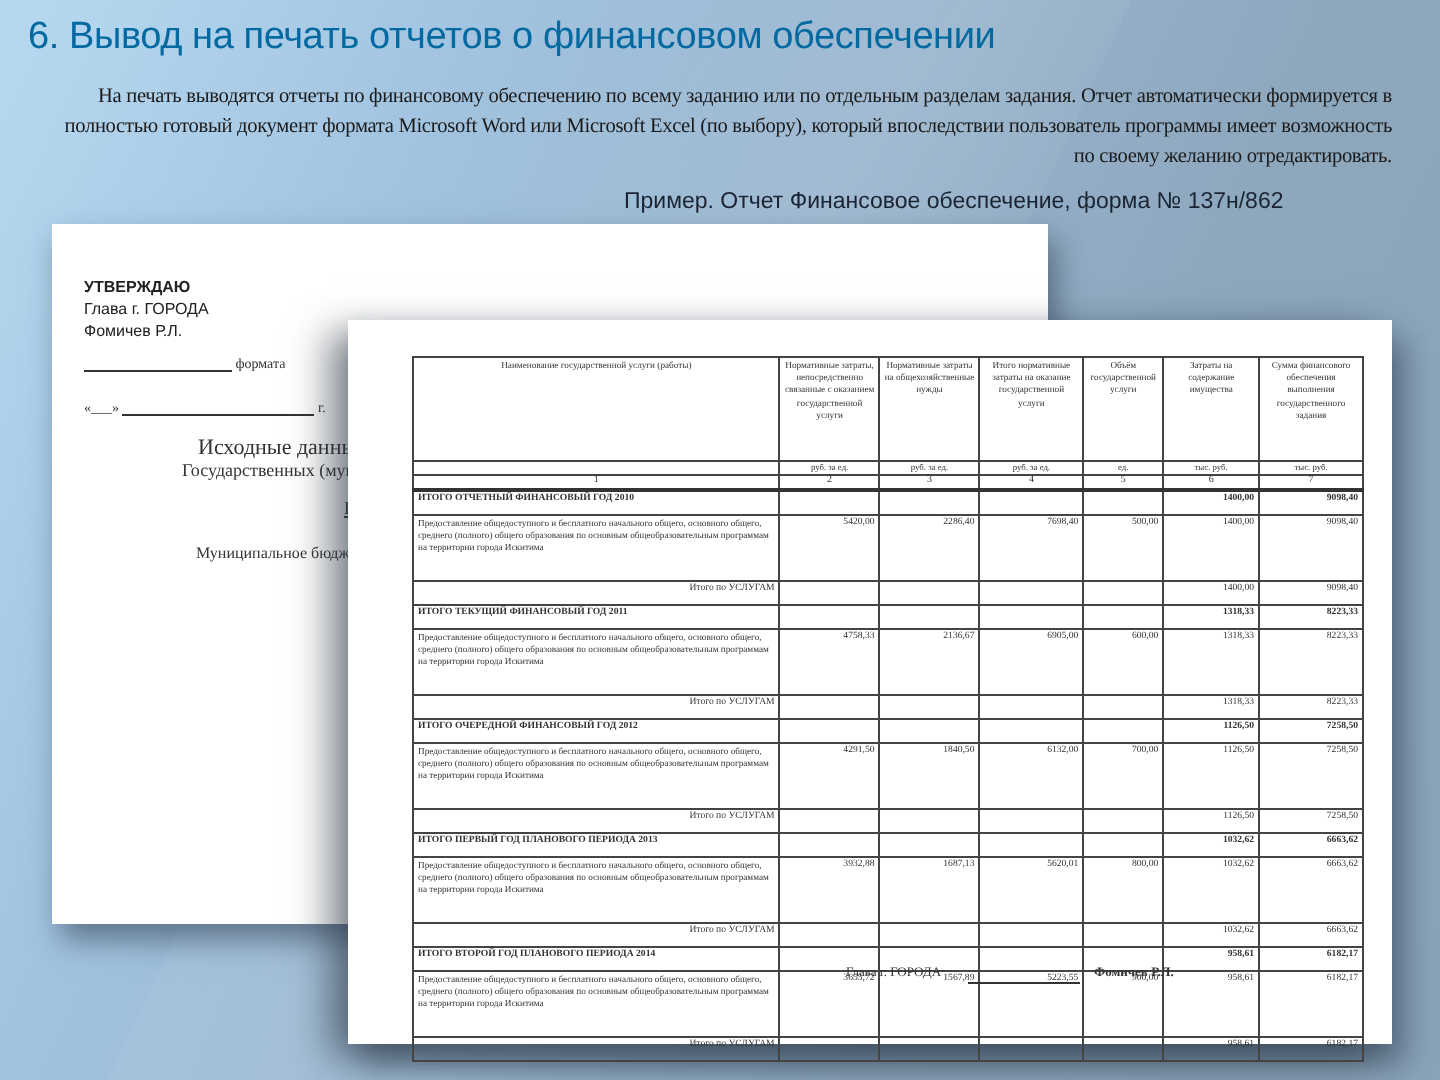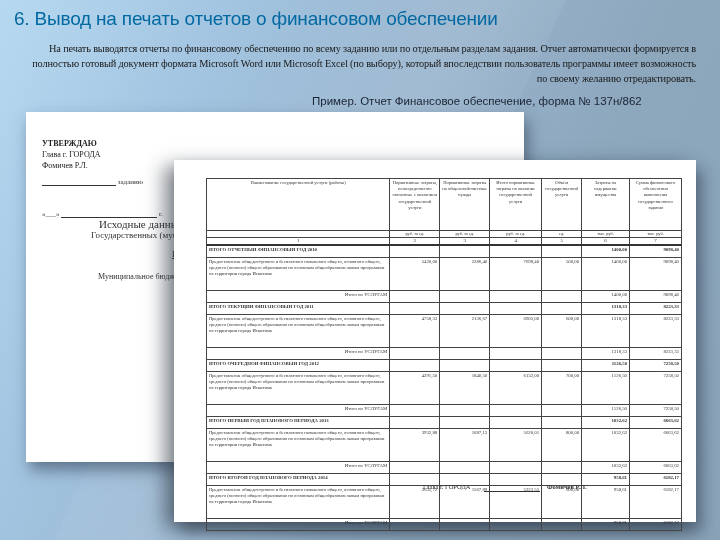--- a/index.html
+++ b/index.html
@@ -30,21 +30,21 @@
     position:absolute; left:312px; top:95px;
     font-size:11.5px; color:#1b2433;
   }
 
   
   .page-back {
     position:absolute; left:26px; top:112px; width:498px; height:350px;
     background:#fff;
     box-shadow: 4px 8px 14px rgba(40,55,75,0.55);
   }
-  .approve { position:absolute; left:16px; top:26px; font-family:Liberation Serif, serif; font-size:8px; color:#222; line-height:11px; }
+  .approve { position:absolute; left:16px; top:26px; font-family:Liberation Sans, sans-serif; font-size:8px; color:#222; line-height:11px; }
   .approve .b { font-weight:bold; }
   .sign-line { position:absolute; left:16px; font-family:"Liberation Serif", serif; font-size:7px; color:#333; }
   .sign-line .ul { display:inline-block; border-bottom:1px solid #333; vertical-align:bottom; height:8px; }
   .back-text { position:absolute; font-family:"Liberation Serif", serif; color:#333; white-space:nowrap; }
 
   
   .page-front {
     position:absolute; left:174px; top:160px; width:522px; height:362px;
     background:#fff;
     box-shadow: -10px 6px 18px rgba(40,50,60,0.55), 6px 10px 14px rgba(40,55,75,0.5);
@@ -82,23 +82,23 @@
 <div class="caption">Пример. Отчет Финансовое обеспечение, форма № 137н/862</div>
 
 <div class="page-back">
   <div class="approve">
     <div class="b">УТВЕРЖДАЮ</div>
     <div>Глава г. ГОРОДА</div>
     <div>Фомичев Р.Л.</div>
   </div>
   <div class="sign-line" style="top:66px;">
     <span class="ul" style="width:74px;"></span>
-    <span>заданию</span>
+    <span>формата</span>
   </div>
-  <div class="sign-line" style="top:98px;">
+  <div class="sign-line" style="top:88px;">
     <span>«___»</span>
     <span class="ul" style="width:96px;"></span>
     <span>г.</span>
   </div>
   <div class="back-text" style="left:73px; top:106px; font-size:11px;">Исходные данные н</div>
   <div class="back-text" style="left:65px; top:118px; font-size:9px;">Государственных (муни</div>
   <div class="back-text" style="left:146px; top:137px; font-size:9px; text-decoration:underline;">Б</div>
   <div class="back-text" style="left:72px; top:160px; font-size:8px;">Муниципальное бюдже</div>
 </div>
 

